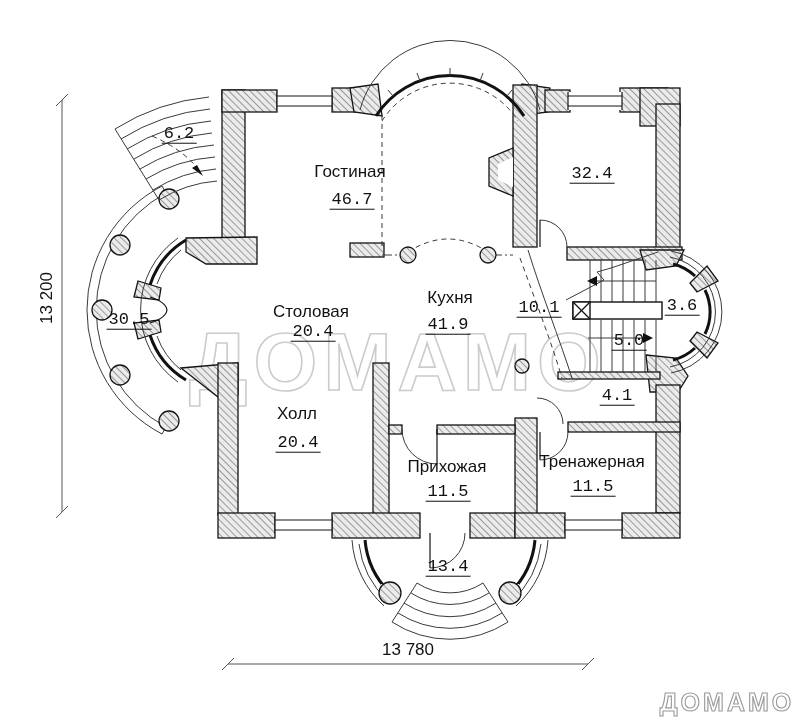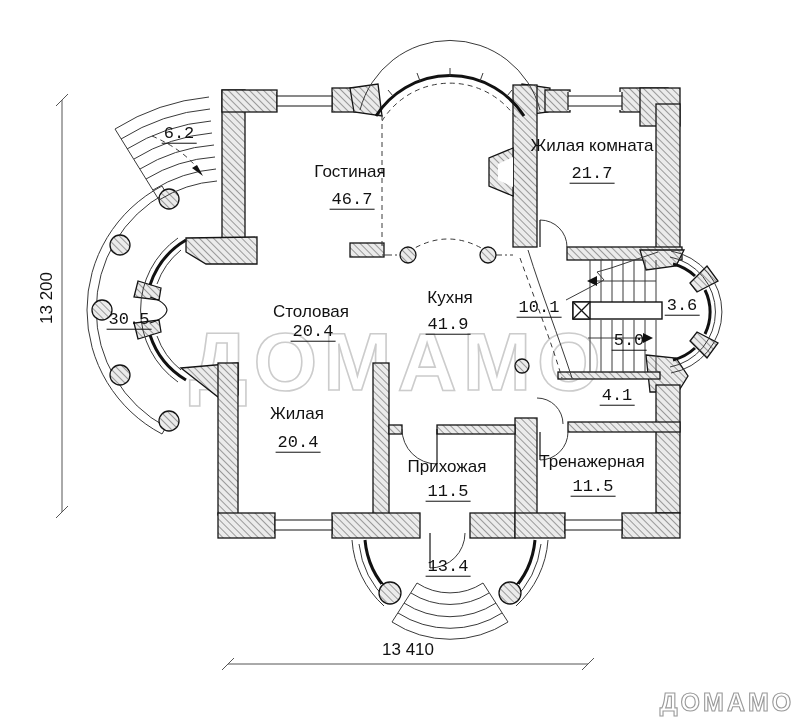--- a/index.html
+++ b/index.html
@@ -248,42 +248,41 @@
     <line class="dim" x1="222" y1="670" x2="234" y2="658"></line>
     <line class="dim" x1="582" y1="670" x2="594" y2="658"></line>
   </g>
 
   <text class="wm-logo" x="727" y="711" text-anchor="middle">ДОМАМО</text>
 </svg>
 
 <div class="lbl" style="left:350px;top:172px"><span>Гостиная</span></div>
 <div class="lbl" style="left:352px;top:199px"><span class="num">46.7</span></div>
 
-<div class="lbl" style="left:592px;top:146px"><span>Жилая комната</span></div>
-<div class="lbl" style="left:592px;top:173px"><span class="num">21.7</span></div>
+<div class="lbl" style="left:592px;top:173px"><span class="num">32.4</span></div>
 
 <div class="lbl" style="left:311px;top:312px"><span>Столовая</span></div>
 <div class="lbl" style="left:313px;top:331px"><span class="num">20.4</span></div>
 
 <div class="lbl" style="left:450px;top:298px"><span>Кухня</span></div>
 <div class="lbl" style="left:448px;top:324px"><span class="num">41.9</span></div>
 
-<div class="lbl" style="left:297px;top:414px"><span>Жилая</span></div>
+<div class="lbl" style="left:297px;top:414px"><span>Холл</span></div>
 <div class="lbl" style="left:298px;top:442px"><span class="num">20.4</span></div>
 
 <div class="lbl" style="left:447px;top:467px"><span>Прихожая</span></div>
 <div class="lbl" style="left:448px;top:491px"><span class="num">11.5</span></div>
 
 <div class="lbl" style="left:592px;top:462px"><span>Тренажерная</span></div>
 <div class="lbl" style="left:593px;top:486px"><span class="num">11.5</span></div>
 
 <div class="lbl" style="left:179px;top:133px"><span class="num">6.2</span></div>
 <div class="lbl" style="left:129px;top:319px"><span class="num">30.5</span></div>
 <div class="lbl" style="left:539px;top:307px"><span class="num">10.1</span></div>
 <div class="lbl" style="left:682px;top:305px"><span class="num">3.6</span></div>
 <div class="lbl" style="left:629px;top:340px"><span class="num">5.0</span></div>
 <div class="lbl" style="left:617px;top:395px"><span class="num">4.1</span></div>
 <div class="lbl" style="left:448px;top:566px"><span class="num">13.4</span></div>
 
 <div class="lbl rot" style="left:47px;top:298px"><span>13 200</span></div>
-<div class="lbl" style="left:408px;top:650px"><span>13 410</span></div>
+<div class="lbl" style="left:408px;top:650px"><span>13 780</span></div>
 
 </div>
 
 </body></html>

